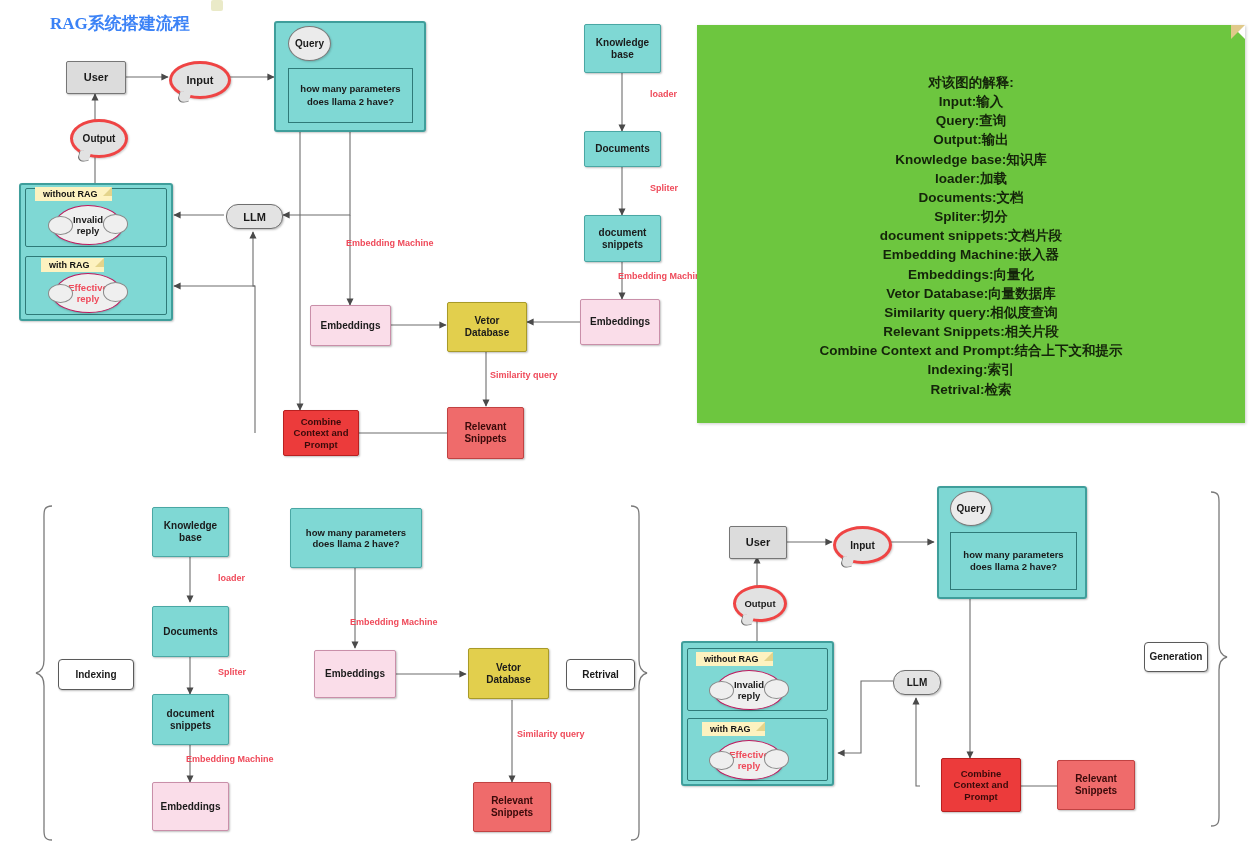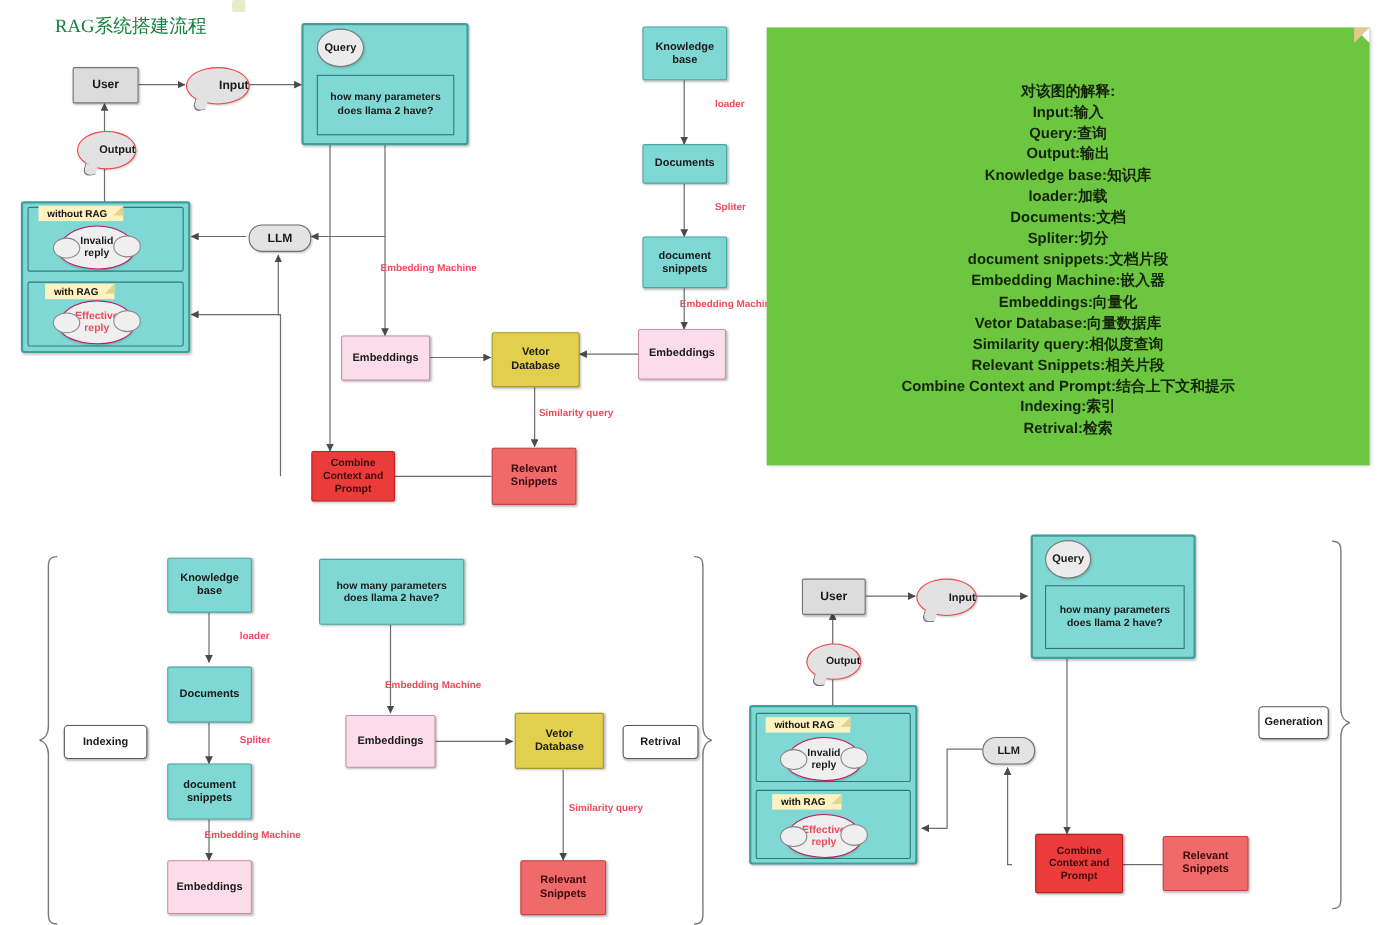--- a/index.html
+++ b/index.html
@@ -16,22 +16,22 @@
         text-align:center;font-weight:bold;line-height:1.18;}
   .rect{border:1px solid #6f6f6f;border-radius:2px;box-shadow:1px 1px 2px rgba(0,0,0,.25);}
   .cyan{background:#7fd8d4;border-color:#4aa7a4;}
   .pink{background:#fadde9;border-color:#c98fa9;}
   .yellow{background:#e2cf4d;border-color:#a89a28;}
   .red-strong{background:#ec3b3b;border-color:#b92020;color:#3a0a0a;margin-left:20px;}
   .red-soft{background:#ef6b6b;border-color:#c14242;color:#3a0a0a;}
   .grey{background:#dcdcdc;border-color:#767676;}
   .white{background:#ffffff;border-color:#5a5a5a;border-radius:4px;}
 
-  .ellipse{background:#e2e2e2;border:1px solid #ef4444;border-radius:50%;position:absolute;
-           display:flex;align-items:center;justify-content:flex-end;font-weight:bold;
+  .ellipse{background:#e2e2e2;border:3px solid #ef4444;border-radius:50%;position:absolute;
+           display:flex;align-items:center;justify-content:center;font-weight:bold;
            box-shadow:1px 1px 2px rgba(0,0,0,.2);}
   .ellipse .tail{position:absolute;left:10%;bottom:-7px;width:11px;height:11px;background:#e2e2e2;
                  border-left:1px solid #6f6f6f;border-bottom:1px solid #6f6f6f;
                  transform:skewX(-22deg) rotate(-6deg);border-radius:0 0 0 8px;}
   .pill{background:#e3e3e3;border:1px solid #6f6f6f;border-radius:12px;position:absolute;
         display:flex;align-items:center;justify-content:center;font-weight:bold;
         box-shadow:1px 1px 2px rgba(0,0,0,.25);}
 
   
   .cloud{position:absolute;background:#efefef;border:1px solid #be185d;border-radius:50% 50% 48% 52%/58% 54% 46% 42%;
@@ -46,22 +46,22 @@
           padding:2px 14px 2px 8px;white-space:nowrap;}
   .banner:after{content:"";position:absolute;right:0;top:0;border-width:0 0 9px 9px;
                 border-style:solid;border-color:transparent transparent #e4d48b transparent;}
 
   .panel{position:absolute;box-sizing:border-box;background:#7fd8d4;border:2px solid #3f9e9b;border-radius:3px;
          box-shadow:1px 1px 2px rgba(0,0,0,.22);}
   .subpanel{position:absolute;box-sizing:border-box;background:#7fd8d4;border:1px solid #2f7a78;border-radius:2px;}
 
   .edge-label{position:absolute;color:#ef4a5a;font-weight:bold;white-space:nowrap;padding-left:44px;}
 
-  .title{position:absolute;color:#15803d;font-family:"Liberation Serif","DejaVu Serif",serif;
-         font-weight:normal;white-space:nowrap;}
+  .title{position:absolute;color:#3b82f6;font-family:"Liberation Serif","DejaVu Serif",serif;
+         font-weight:bold;white-space:nowrap;}
 
   
   .legend-card{position:absolute;background:#6dc63f;box-shadow:1px 1px 3px rgba(0,0,0,.2);}
   .legend-card .fold{position:absolute;right:0;top:0;width:0;height:0;
         border-style:solid;border-width:0 14px 14px 0;border-color:transparent #ffffff transparent transparent;}
   .legend-card .fold2{position:absolute;right:0;top:0;width:0;height:0;
         border-style:solid;border-width:14px 14px 0 0;border-color:#e0c98a transparent transparent transparent;}
   .legend-lines{position:absolute;left:0;right:0;text-align:center;color:#14240a;font-weight:bold;}
   .legend-lines div{line-height:1.42;}
 

